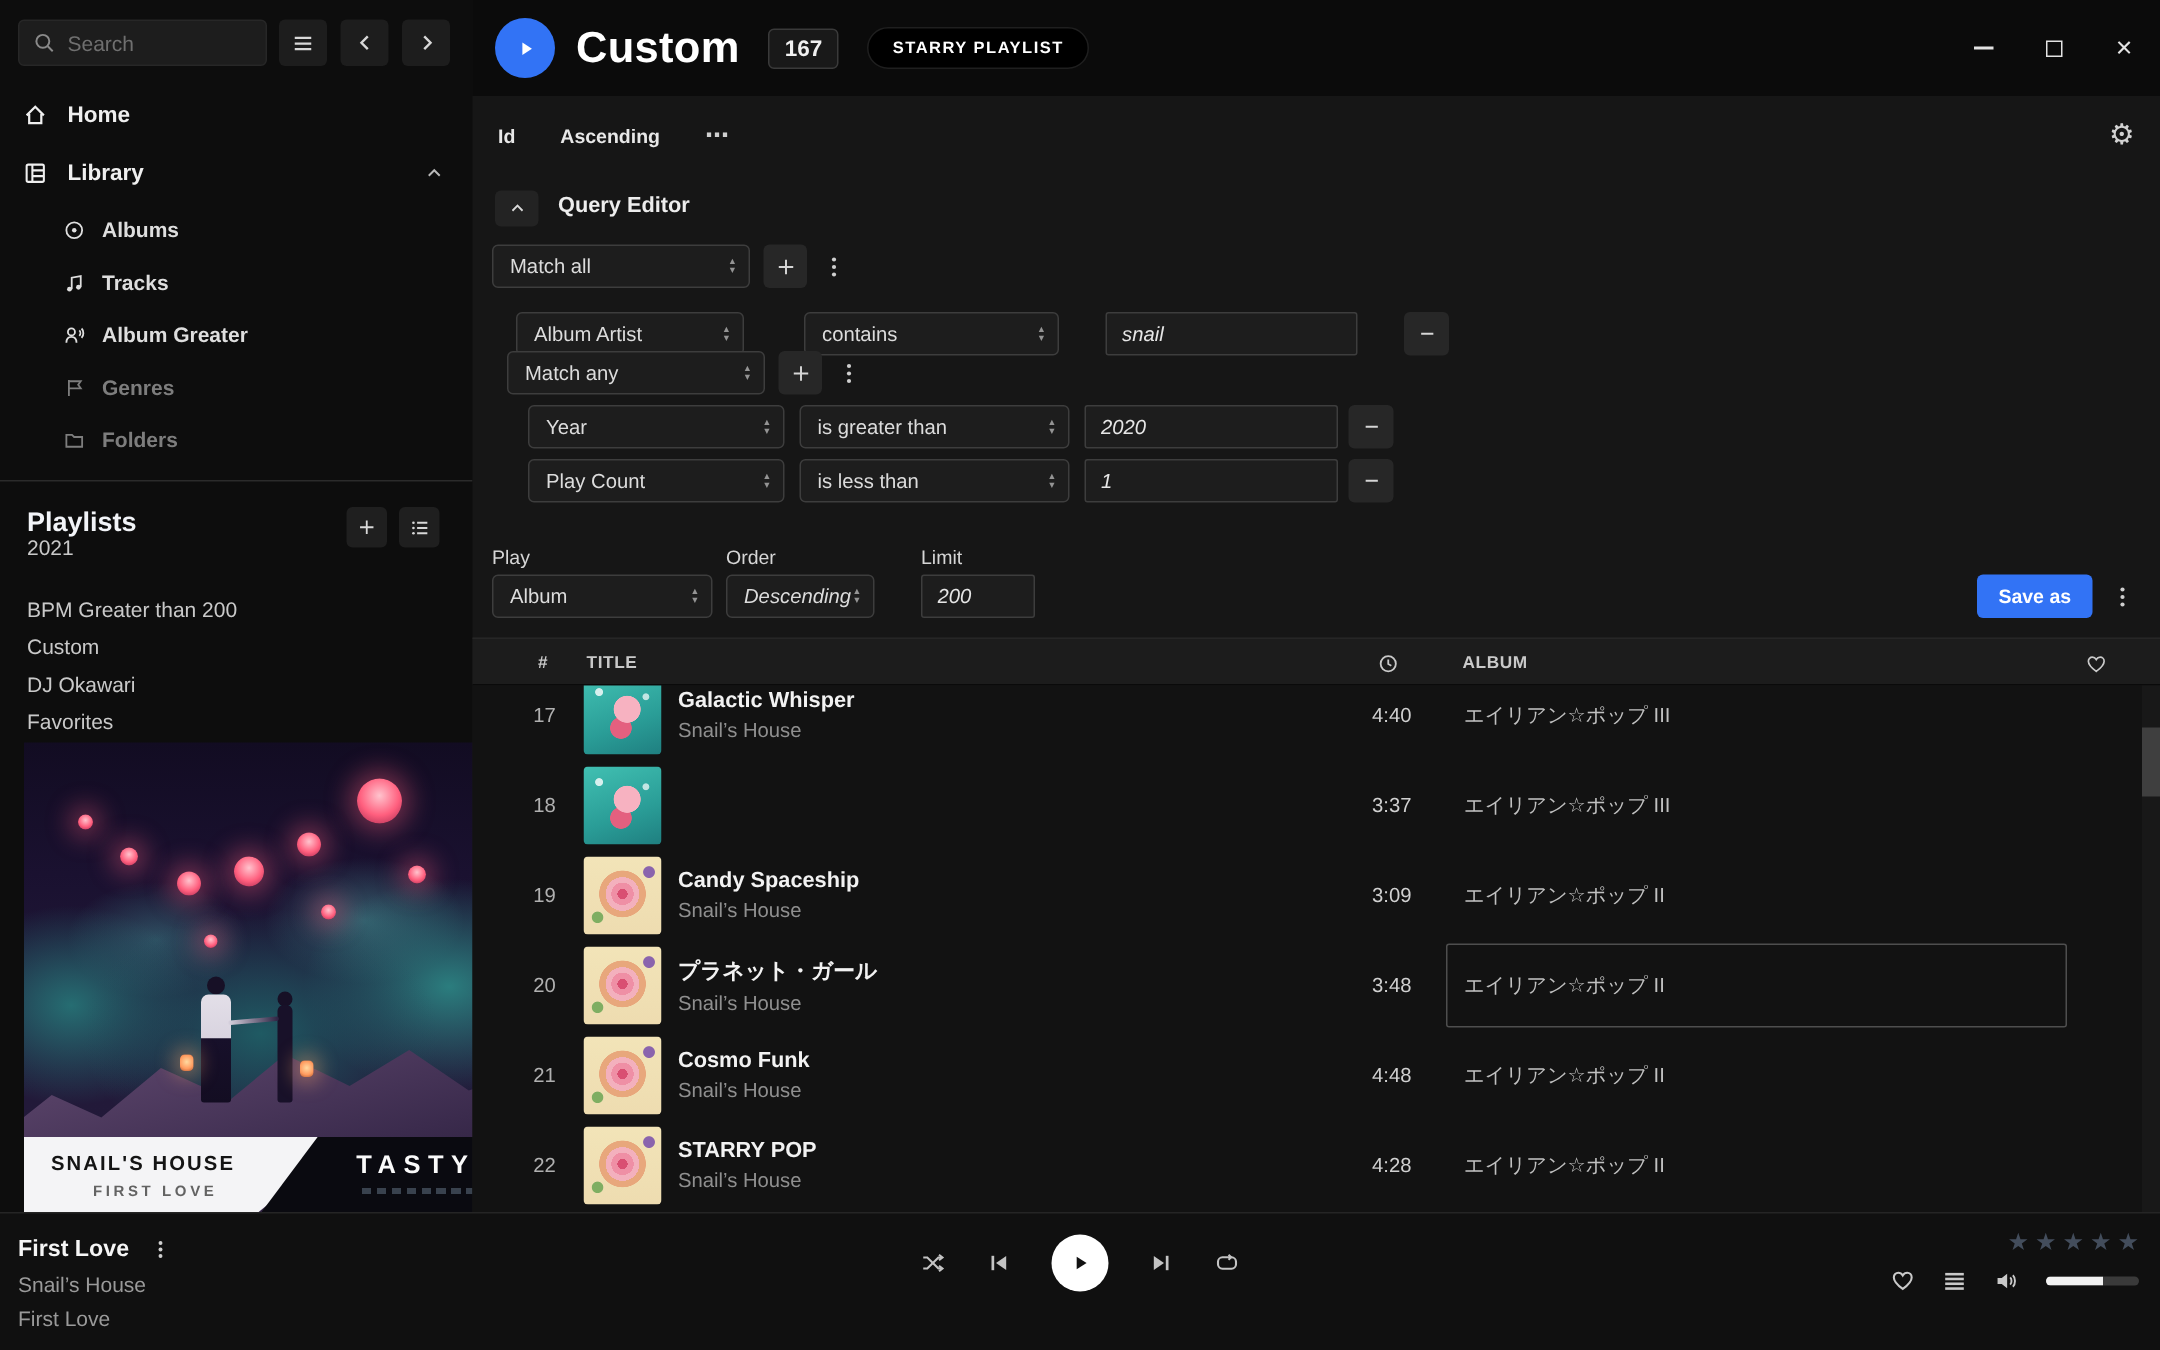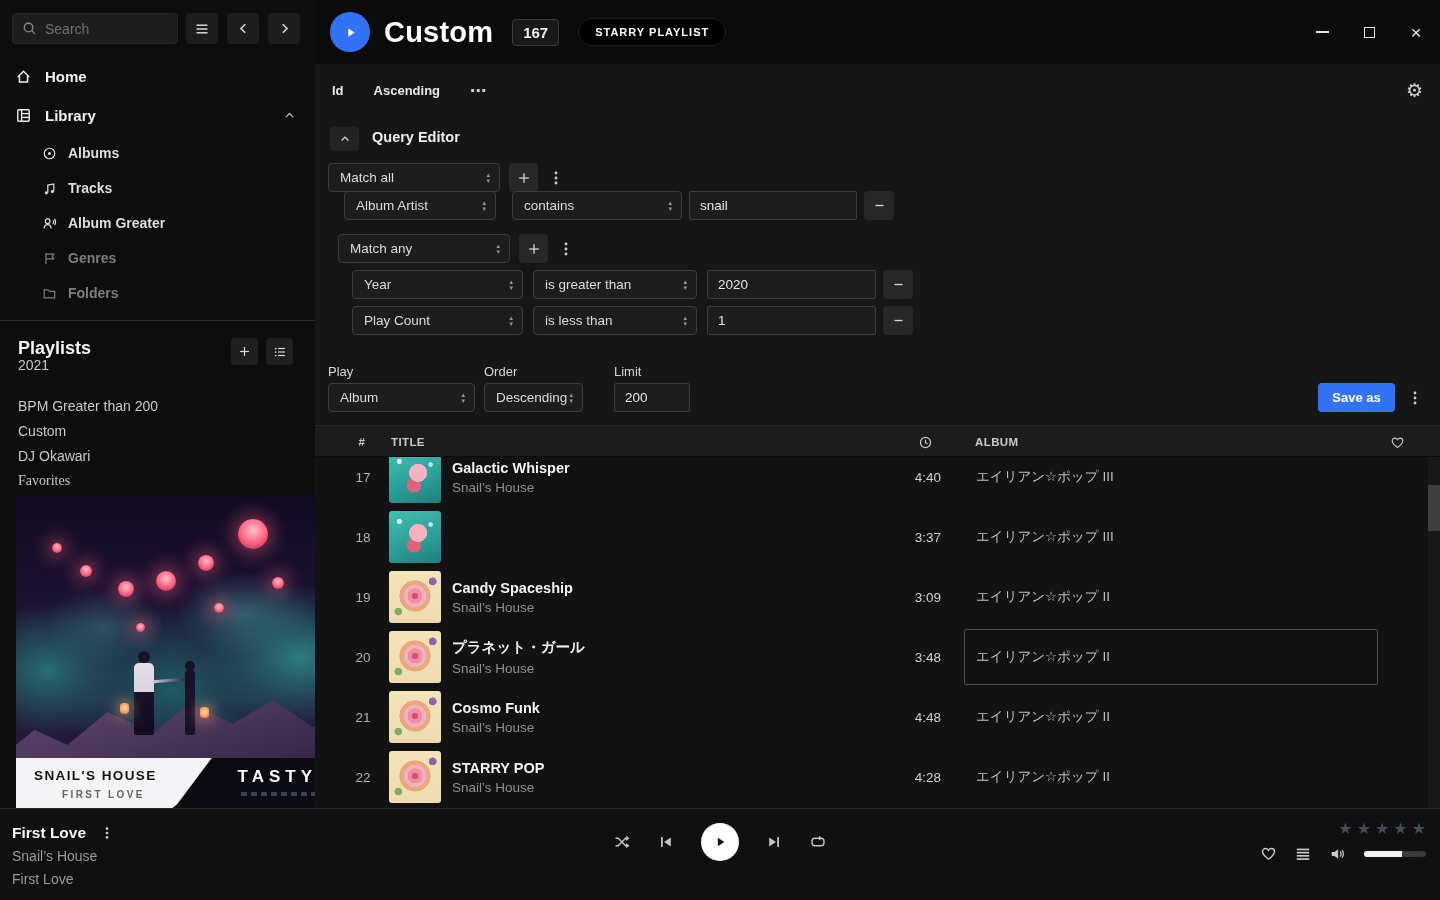--- a/index.html
+++ b/index.html
@@ -17,21 +17,21 @@
   .nav-home { top:63px; } .nav-library { top:102px; }
   .nav-item .chev-right-slot { margin-left:auto; margin-right:19px; color:#b9b9b9; }
   .sub-item { position:absolute; left:0; width:315px; height:24px; display:flex; align-items:center; padding-left:42px; gap:11px; font-weight:bold; font-size:14px; color:#dedede; cursor:pointer; }
   .sub-albums { top:141px; } .sub-tracks { top:176px; } .sub-artists { top:211px; }
   .sub-genres { top:246px; color:#7d7d7d; } .sub-folders { top:281px; color:#7d7d7d; }
   .side-divider { position:absolute; left:0; top:320px; width:315px; height:1px; background:#2b2b2b; }
   .pl-header { position:absolute; left:18px; top:338px; font-size:18px; font-weight:bold; color:#f2f4f8; }
   .pl-btn { position:absolute; top:338px; width:27px; height:27px; background:#1f1f1f; border-radius:4px; display:flex; align-items:center; justify-content:center; color:#d8d8d8; cursor:pointer; }
   .pl-add { left:231px; } .pl-list { left:266px; }
   .pl-item { position:absolute; left:18px; height:20px; line-height:20px; font-size:14px; color:#c9c9c9; cursor:pointer; }
-  .pl-0 { top:355px; } .pl-1 { top:396px; } .pl-2 { top:421px; } .pl-3 { top:446px; } .pl-4 { top:471px;font-family:Liberation Serif, serif; }
+  .pl-0 { top:355px; } .pl-1 { top:396px; } .pl-2 { top:421px; } .pl-3 { top:446px; } .pl-4 { top:471px; }
 
   
   .album-art { position:absolute; left:16px; top:495px; width:315px; height:313px; overflow:hidden; cursor:pointer;
     background:
       radial-gradient(170px 120px at 50% 62%, #1f5a63 0%, rgba(31,90,99,0) 70%),
       radial-gradient(120px 95px at 10% 56%, #266d72 0%, rgba(38,109,114,0) 70%),
       radial-gradient(135px 100px at 90% 52%, #2b7d7e 0%, rgba(43,125,126,0) 72%),
       radial-gradient(95px 60px at 72% 38%, rgba(95,211,200,.38) 0%, rgba(95,211,200,0) 70%),
       radial-gradient(85px 55px at 28% 42%, rgba(80,190,185,.34) 0%, rgba(80,190,185,0) 70%),
       linear-gradient(180deg,#120c22 0%,#1a1130 28%,#201838 52%,#241a3a 100%); }
@@ -89,28 +89,28 @@
   .ic-close { font-size:19px; line-height:1; color:#e3e3e3; }
 
   .toolbar { position:absolute; left:0; top:64px; width:1125px; height:52px; display:flex; align-items:center; padding:0 17px; gap:30px; }
   .tb-text { font-size:13px; font-weight:bold; color:#e8e8e8; cursor:pointer; }
   .tb-more { font-size:16px; font-weight:bold; color:#cfcfcf; cursor:pointer; }
   .gear { margin-left:auto; font-size:19px; color:#d2d2d2; cursor:pointer; line-height:1; }
 
   .qe-collapse { position:absolute; left:15px; top:127px; width:29px; height:24px; background:#232323; border-radius:4px; display:flex; align-items:center; justify-content:center; color:#d8d8d8; cursor:pointer; }
   .qe-title { position:absolute; left:57px; top:129px; font-size:14.5px; font-weight:600; color:#ededed; }
   .qrow { position:absolute; display:flex; align-items:center; }
-  .row-g1 { left:13px; top:163px; } .row-r1 { left:29px; top:191px; }
+  .row-g1 { left:13px; top:163px; } .row-r1 { left:29px; top:208px;gap:24px; }
   .row-g2 { left:23px; top:234px; } .row-r2 { left:37px; top:270px; } .row-r3 { left:37px; top:306px; }
   .select { display:flex; align-items:center; justify-content:space-between; background:#1d1d1d; border:1px solid #3d3d3d; border-radius:4px; height:29px; padding:0 9px 0 11px; color:#dcdcdc; font-size:13.5px; cursor:pointer; }
   .sel-arrows { display:flex; flex-direction:column; line-height:5.5px; font-size:7px; color:#949494; text-align:center; }
-  .text-input { background:#1d1d1d; border:1px solid #3d3d3d; border-radius:2px; color:#e6e6e6; font-size:13.5px; padding:0 10px; height:29px; outline:none; }
+  .text-input { background:#1d1d1d; border:1px solid #3d3d3d; border-radius:2px; color:#e6e6e6; font-size:13.5px; padding:0 10px; height:29px; outline:none;font-style:italic; }
   .icon-btn { background:#272727; border-radius:4px; display:flex; align-items:center; justify-content:center; color:#d6d6d6; cursor:pointer; }
   .kebab-plain { display:flex; align-items:center; justify-content:center; color:#cfcfcf; cursor:pointer; }
-  .w172{width:172px;} .w152{width:152px;} .w170{width:170px;} .w168{width:168px;} .w171{width:171px;} .w163{width:164px;} .w169{width:169px;} .w147{width:147px;} .w124{width:99px;} .w76{width:76px;}
+  .w172{width:172px;} .w152{width:152px;} .w170{width:170px;} .w168{width:168px;} .w171{width:171px;} .w163{width:180px;} .w169{width:169px;} .w147{width:147px;} .w124{width:99px;font-style:italic;} .w76{width:76px;}
   .ml7{margin-left:7px;} .ml9{margin-left:9px;} .ml10{margin-left:10px;} .ml16{margin-left:16px;} .minus-btn{width:30px;height:29px;} .plus-btn{width:29px;height:29px;}
   .field-label { position:absolute; top:364px; font-size:13px; color:#d6d6d6; }
   .lab-sort{left:13px;} .lab-order{left:169px;} .lab-limit{left:299px;}
   .sel-sort{position:absolute; left:13px; top:383px;} .sel-order{position:absolute; left:169px; top:383px;}
   .inp-limit{position:absolute; left:299px; top:383px;}
   .save-btn { position:absolute; left:1003px; top:383px; width:77px; height:29px; background:#3273f5; border:none; border-radius:4px; color:#fff; font-size:13px; font-weight:bold; cursor:pointer; }
   .qe-kebab { position:absolute; left:1090px; top:383px; width:20px; height:29px; }
 
   .tbl-header { position:absolute; left:0; top:425px; width:1125px; height:32px; background:#1c1c1c; border-top:1px solid #262626; border-bottom:1px solid #0a0a0a; color:#c9c9c9; }
   .th { position:absolute; top:0; height:32px; display:flex; align-items:center; font-size:11.5px; font-weight:600; letter-spacing:.4px; }

